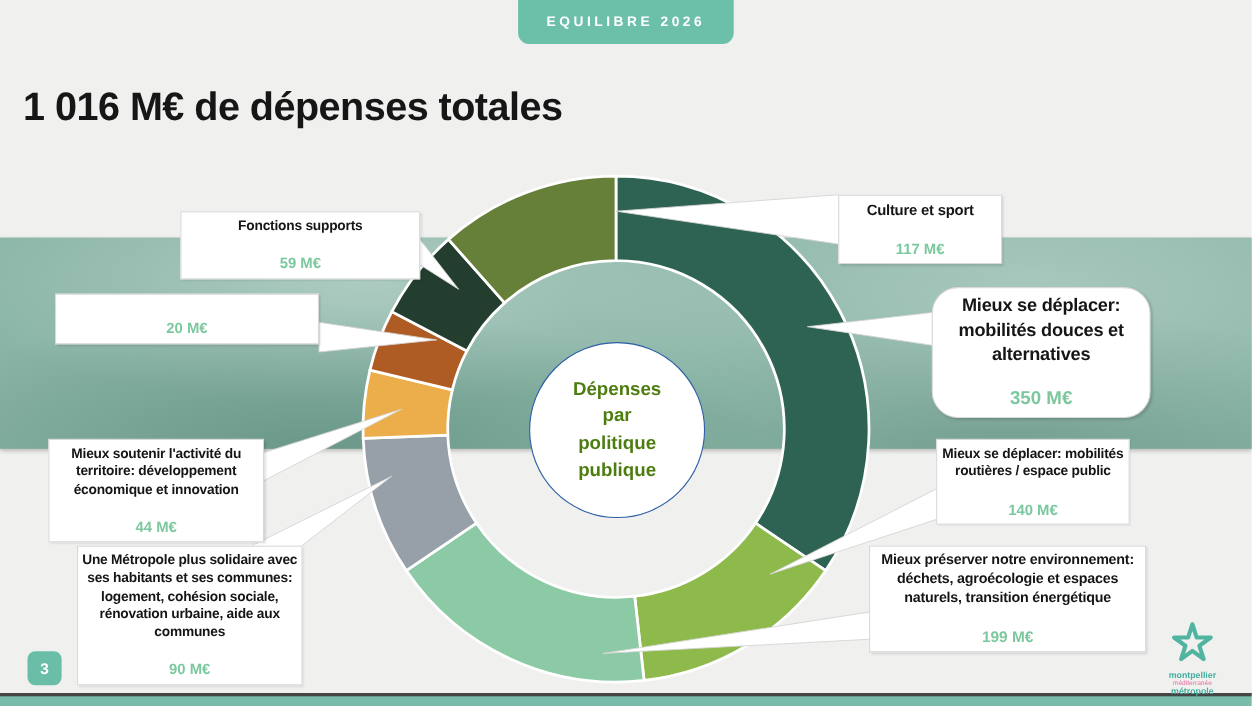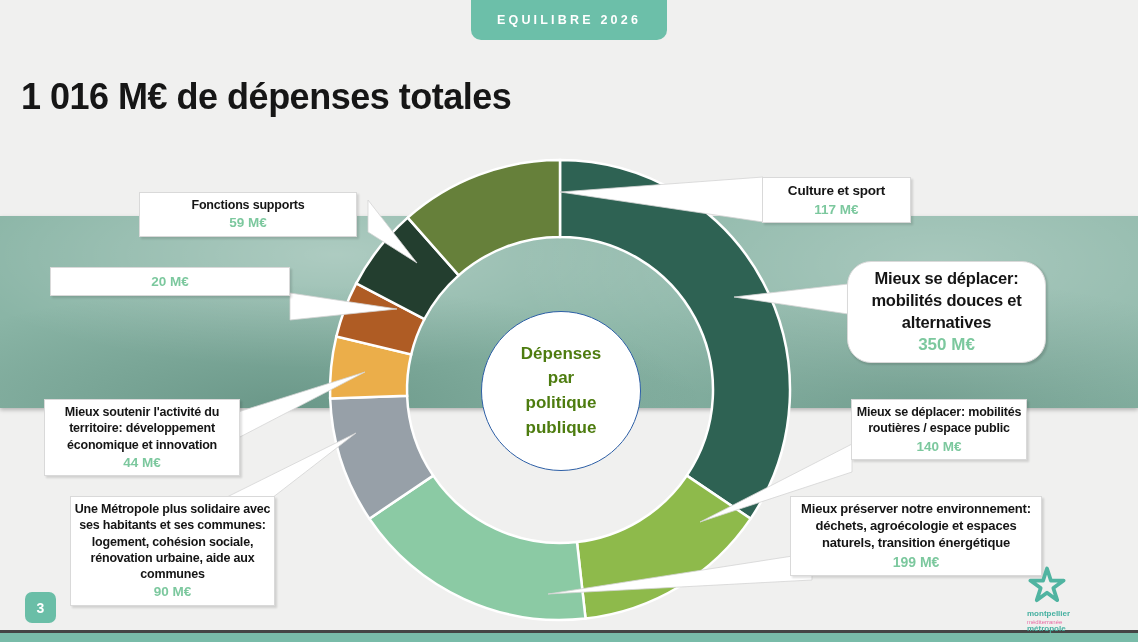--- a/index.html
+++ b/index.html
@@ -54,22 +54,22 @@
   #center-circle .center-text{
     white-space:pre-line; font-weight:bold; font-size:17px; line-height:1.45; color:#4d7c0f;
   }
   
   .callout{
     position:absolute; background:#ffffff; border:1px solid #d9d9d9;
     box-shadow:1.5px 1.5px 2px rgba(0,0,0,.13);
     text-align:center; padding:4px 3px; box-sizing:border-box; z-index:3;
   }
   .callout .label{ font-weight:bold; color:#151515; font-size:12.5px; line-height:1.3; letter-spacing:-.2px; }
-  .callout .value{ font-weight:bold; color:#7cc89e; font-size:13.5px; line-height:1.3; margin-top:1px;text-align:center; }
-  #box-supports  { left:139px; top:192px; width:218px; }
+  .callout .value{ font-weight:bold; color:#7cc89e; font-size:13.5px; line-height:1.3; margin-top:18px;text-align:center; }
+  #box-supports  { left:164px; top:192px; width:218px; }
   #box-reduire   { left:50px;  top:267px; width:240px; }
   #box-soutenir  { left:44px;  top:399px; width:196px; }
   #box-solidaire { left:70px;  top:496px; width:205px; }
   #box-culture   { left:762px; top:177px; width:149px; }
   #box-douces    { left:847px; top:261px; width:199px; padding:6px 3px;border-radius:24px;}
   #box-routieres { left:851px; top:399px; width:176px; }
   #box-preserver { left:790px; top:496px; width:252px; }
   #box-culture .label{ font-size:13.5px; }
   #box-douces .label{ font-size:16.5px; line-height:1.32; }
   #box-douces .value{ font-size:17px; }
@@ -79,21 +79,21 @@
   #page-number{
     position:absolute; left:25px; top:592px; width:31px; height:31px;
     background:#6abea7; border-radius:7px; color:#fff; font-weight:bold; font-size:14px;
     display:flex; align-items:center; justify-content:center; z-index:4;
   }
   #bottom-bar{
     position:absolute; left:0; bottom:0; width:1138px; height:9px;
     background:#79bca9; border-top:3px solid #454545; z-index:4;
   }
   #logo{
-    position:absolute; right:23px; bottom:8px; width:88px; z-index:4;
+    position:absolute; right:10px; bottom:8px; width:88px; text-align:center; z-index:4;
   }
   #logo .logo-line1,#logo .logo-line3{ font-size:8px; font-weight:bold; color:#45b0a0; line-height:1.1; }
   #logo .logo-line2{ font-size:6px; color:#e86ca4; line-height:1.0; }
 </style>
 </head>
 <body>
 
 <div id="page">
 
   <div id="band">

